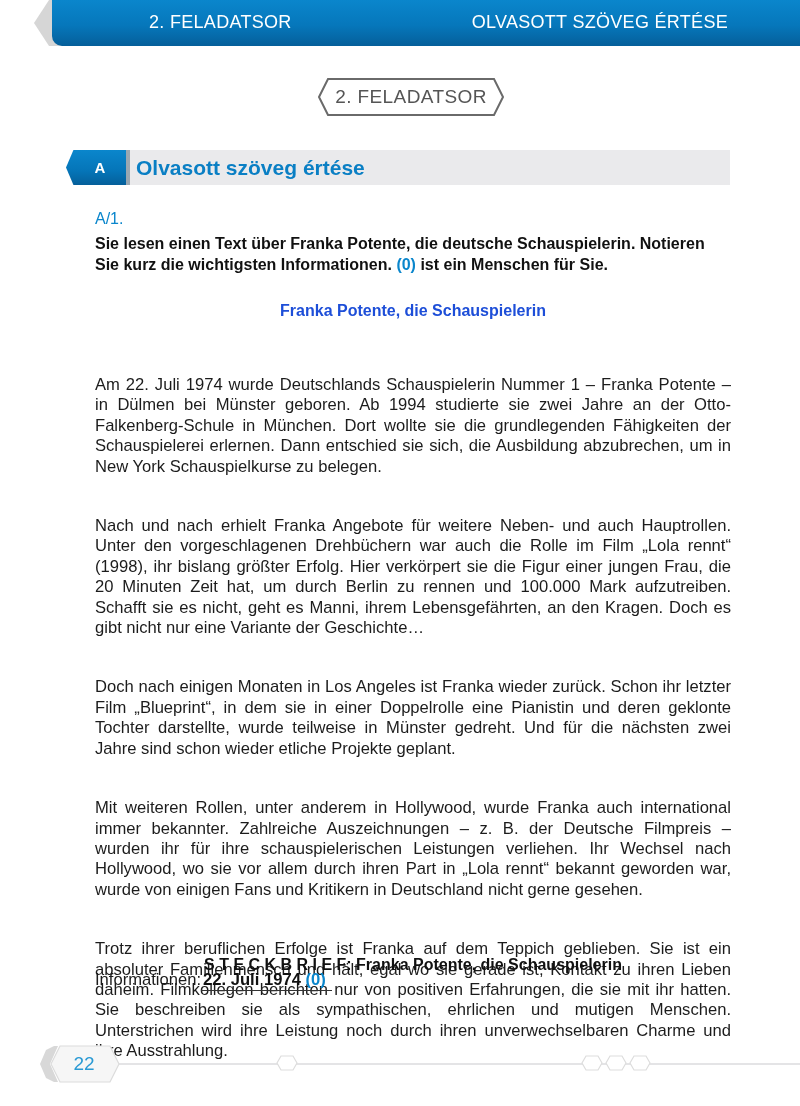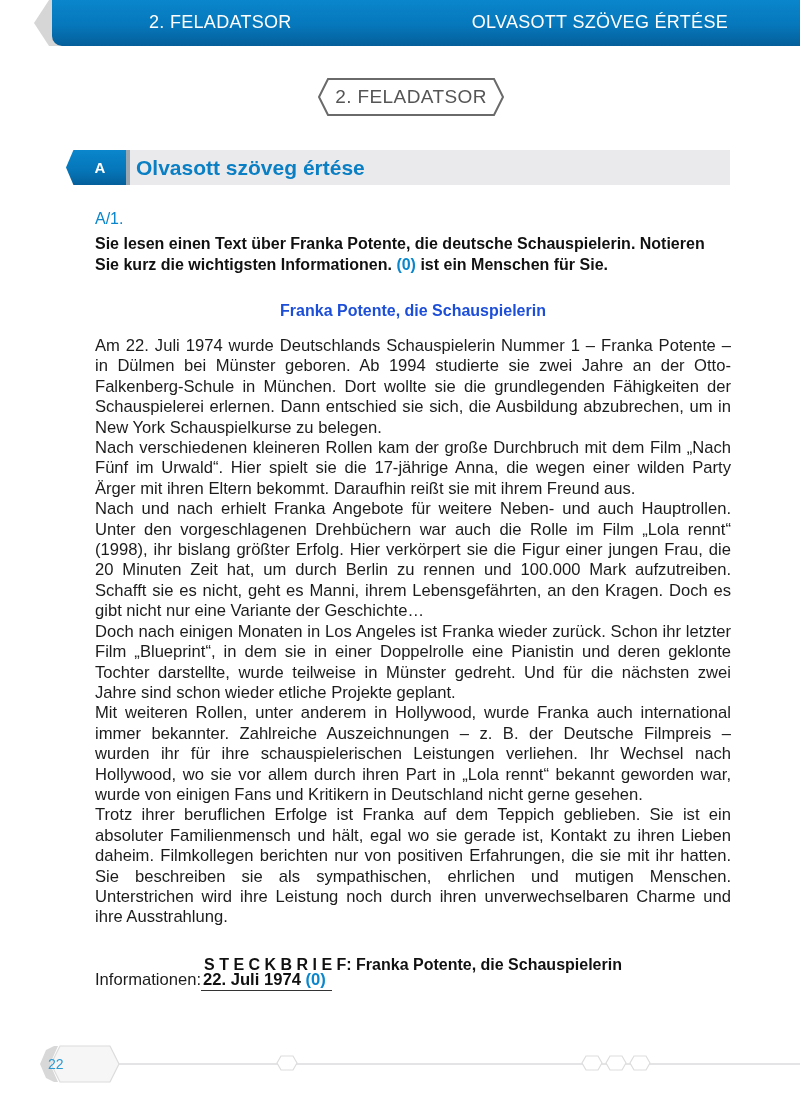--- a/index.html
+++ b/index.html
@@ -76,43 +76,43 @@
 
   .text-title {
     position: absolute; left: 95px; top: 302px; width: 636px; text-align: center;
     font-weight: bold; font-size: 16px; color: #1d4ed8;
   }
 
   .body-text {
     position: absolute; left: 95px; top: 336px; width: 636px;
     font-size: 16.6px; line-height: 20.4px; text-align: justify; color: #1c1c1c;
   }
-  .body-text p { text-align: justify; text-align-last: left; }
+  .body-text p { text-align: justify; text-align-last: left; margin-top: 39px; }
 
   .steckbrief-title {
     position: absolute; left: 95px; top: 956px; width: 636px; text-align: center;
     font-weight: bold; font-size: 16px; color: #111;
   }
   .steckbrief-row {
     position: absolute; left: 95px; top: 970px; font-size: 16.6px; color: #1c1c1c;
   }
   .steckbrief-value {
     display: inline-block; font-weight: bold; border-bottom: 1.5px solid #333; padding: 0 6px 0 2px; color: #111;
   }
 
   
   .footer-line {
     position: absolute; left: 118px; top: 1063px; width: 682px; height: 2px; background: #e4e4e6;
   }
   .page-hex {
     position: absolute; left: 38px; top: 1045px; width: 86px; height: 38px;
   }
   .page-num {
-    position: absolute; left: 48px; top: 1045px; width: 72px; height: 38px; line-height: 38px; text-align: left;
-    color: #2a9ad4; font-size: 14px;
+    position: absolute; left: 48px; top: 1045px; width: 72px; height: 38px; line-height: 38px; text-align: center;
+    color: #2a9ad4; font-size: 19px;
   }
   .foot-hex { position: absolute; top: 1055px; }
 </style>
 </head>
 <body>
 
 <div class="header-notch"></div>
 <div class="header">
   <span class="header-left">2. FELADATSOR</span>
   <span class="header-right">OLVASOTT SZÖVEG ÉRTÉSE</span>
@@ -135,21 +135,20 @@
 
 <div class="task-id">A/1.</div>
 <div class="task-instr">
   <span>Sie lesen einen Text über Franka Potente, die deutsche Schauspielerin. Notieren Sie kurz die wichtigsten Informationen. </span><span class="accent">(0)</span><span> ist ein Menschen für Sie.</span>
 </div>
 
 <div class="text-title">Franka Potente, die Schauspielerin</div>
 
 <div class="body-text">
   <p>Am 22. Juli 1974 wurde Deutschlands Schauspielerin Nummer 1 – Franka Potente – in Dülmen bei Münster geboren. Ab 1994 studierte sie zwei Jahre an der Otto-Falkenberg-Schule in München. Dort wollte sie die grundlegenden Fähigkeiten der Schauspielerei erlernen. Dann entschied sie sich, die Ausbildung abzubrechen, um in New York Schauspielkurse zu belegen.</p>
-  <p>Nach verschiedenen kleineren Rollen kam der große Durchbruch mit dem Film „Nach Fünf im Urwald“. Hier spielt sie die 17-jährige Anna, die wegen einer wilden Party Ärger mit ihren Eltern bekommt. Daraufhin reißt sie mit ihrem Freund aus.</p>
   <p>Nach und nach erhielt Franka Angebote für weitere Neben- und auch Hauptrollen. Unter den vorgeschlagenen Drehbüchern war auch die Rolle im Film „Lola rennt“ (1998), ihr bislang größter Erfolg. Hier verkörpert sie die Figur einer jungen Frau, die 20 Minuten Zeit hat, um durch Berlin zu rennen und 100.000 Mark aufzutreiben. Schafft sie es nicht, geht es Manni, ihrem Lebensgefährten, an den Kragen. Doch es gibt nicht nur eine Variante der Geschichte…</p>
   <p>Doch nach einigen Monaten in Los Angeles ist Franka wieder zurück. Schon ihr letzter Film „Blueprint“, in dem sie in einer Doppelrolle eine Pianistin und deren geklonte Tochter darstellte, wurde teilweise in Münster gedreht. Und für die nächsten zwei Jahre sind schon wieder etliche Projekte geplant.</p>
   <p>Mit weiteren Rollen, unter anderem in Hollywood, wurde Franka auch international immer bekannter. Zahlreiche Auszeichnungen – z. B. der Deutsche Filmpreis – wurden ihr für ihre schauspielerischen Leistungen verliehen. Ihr Wechsel nach Hollywood, wo sie vor allem durch ihren Part in „Lola rennt“ bekannt geworden war, wurde von einigen Fans und Kritikern in Deutschland nicht gerne gesehen.</p>
   <p>Trotz ihrer beruflichen Erfolge ist Franka auf dem Teppich geblieben. Sie ist ein absoluter Familienmensch und hält, egal wo sie gerade ist, Kontakt zu ihren Lieben daheim. Filmkollegen berichten nur von positiven Erfahrungen, die sie mit ihr hatten. Sie beschreiben sie als sympathischen, ehrlichen und mutigen Menschen. Unterstrichen wird ihre Leistung noch durch ihren unverwechselbaren Charme und ihre Ausstrahlung.</p>
 </div>
 
 <div class="steckbrief-title">S T E C K B R I E F: Franka Potente, die Schauspielerin</div>
 <div class="steckbrief-row">
   <span>Informationen:</span><span class="steckbrief-value"><span>22. Juli 1974</span> <span class="accent">(0)</span></span>
 </div>

